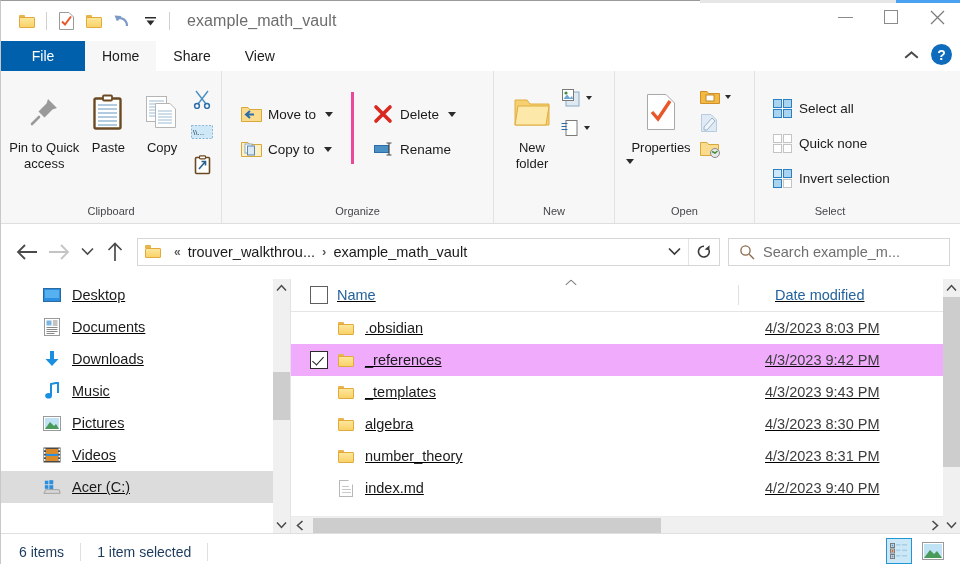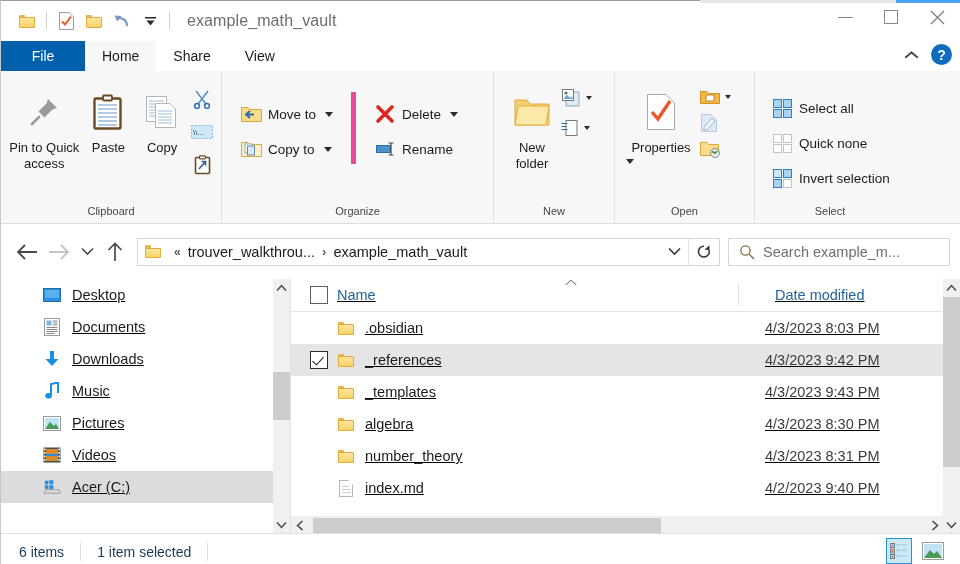--- a/index.html
+++ b/index.html
@@ -272,21 +272,21 @@
   .sortmark::before { left:0; transform: rotate(-42deg); }
   .sortmark::after  { left:4.6px; transform: rotate(42deg); }
 
   .rows { position: relative; }
   .row {
     display: flex; align-items: center;
     height: 32px;
     font-size: 14.5px;
     color: #1b1b1b;
   }
-  .row.sel { background: #e5e5e5; }
+  .row.sel { background: #f0abfc; }
   .row-check {
     width: 18px; height: 18px;
     margin-left: 19px;
     box-sizing: border-box;
     position: relative;
     flex: 0 0 auto;
   }
   .row-check.on {
     border: 1px solid #2b2b2b; background:#fff;
   }
@@ -499,21 +499,21 @@
               <svg width="21" height="18" viewBox="0 0 21 18">
                 <path d="M0.5 2.5 H7 L8.5 4.5 H20.5 V16.5 H0.5 Z" fill="#fdf0c8" stroke="#d9a83a"></path>
                 <rect x="4" y="4" width="7" height="9" fill="#fff" stroke="#8aa9c4"></rect>
                 <rect x="6.5" y="6" width="7" height="9" fill="#dbe9f5" stroke="#5b87b5"></rect>
               </svg>
             </span>
             <span>Copy to</span>
             <span class="caret"></span>
           </div>
         </div>
-        <div class="smallcol" style="border-left:5px solid #ec4899; padding-left:14px;">
+        <div class="smallcol" style="border-left:3px solid #ec4899; padding-left:14px;">
           <div class="smallbtn">
             <span class="ico">
               <svg width="20" height="20" viewBox="0 0 20 20">
                 <path d="M3 3 L17 17 M17 3 L3 17" stroke="#d9281e" stroke-width="3.6" stroke-linecap="round"></path>
               </svg>
             </span>
             <span>Delete</span>
             <span class="caret"></span>
           </div>
           <div class="smallbtn">

